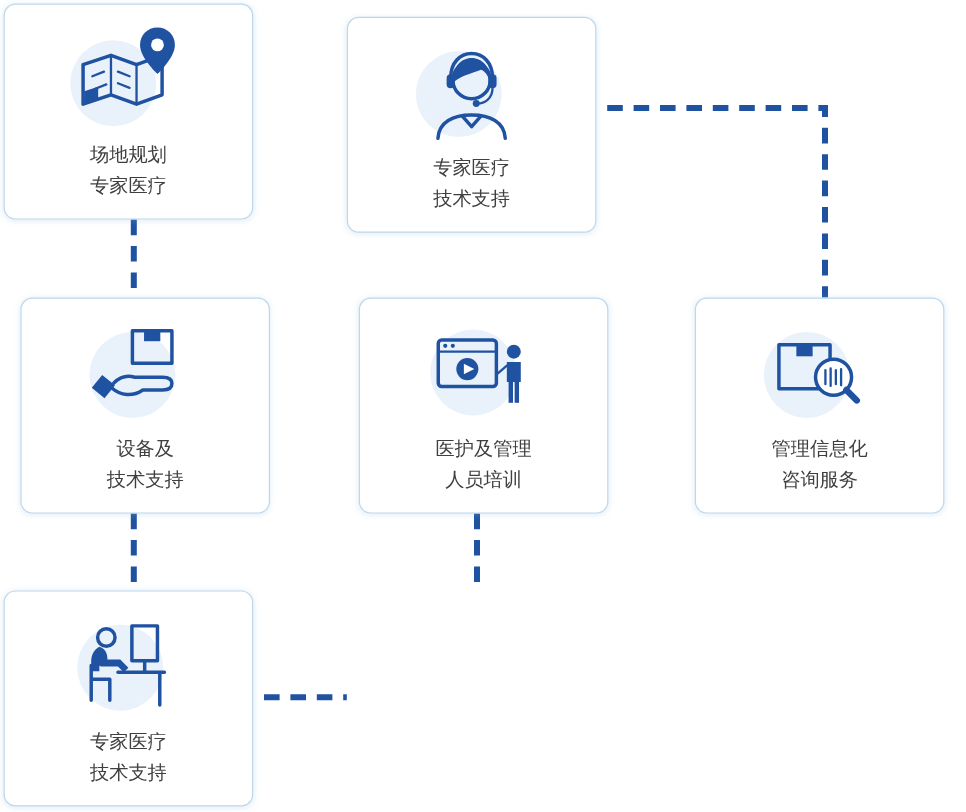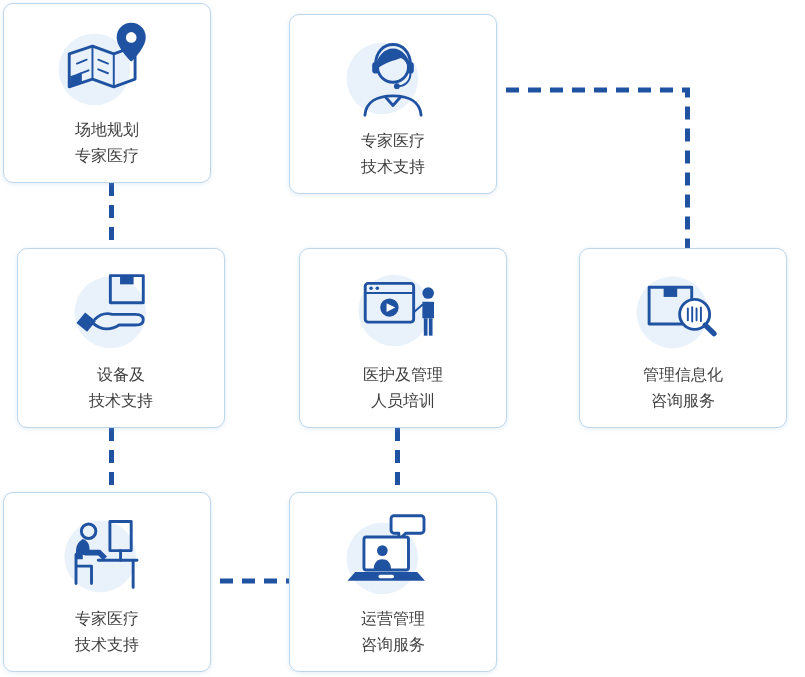--- a/index.html
+++ b/index.html
@@ -154,31 +154,14 @@
         <path class="f" d="M30,32 c-5,3 -7,7 -7,13 v8 h7 v-5 c1,1 2,1 4,1 h12 l5,5 4,-4 -7,-7 h-11 c0,-4 -1,-9 -7,-11 z"></path>
         <path class="s" d="M23,48 v30 M23,60 h16 v18"></path>
       </svg>
     </div>
     <p class="label">
       <span>专家医疗</span>
       <span>技术支持</span>
     </p>
   </div>
 
-  <div class="card c7">
-    <div class="icon">
-      <svg class="ic" viewBox="0 0 110 95">
-        <circle class="bg" cx="44" cy="52" r="37"></circle>
-        <path class="sw" d="M56,8 h28 a3,3 0 0 1 3,3 v12 a3,3 0 0 1 -3,3 h-16 l-7,7 v-7 h-5 a3,3 0 0 1 -3,-3 v-12 a3,3 0 0 1 3,-3 z"></path>
-        <rect class="sw" x="25" y="30" width="46" height="34" rx="2.5"></rect>
-        <circle class="f" cx="44" cy="44" r="5.5"></circle>
-        <path class="f" d="M35,64 c0,-8 4,-11 9,-11 s9,3 9,11 z"></path>
-        <path class="f" d="M16,66 h64 l8,9 h-80 z"></path>
-        <rect class="w" x="40" y="69" width="16" height="3.5" rx="1.75"></rect>
-      </svg>
-    </div>
-    <p class="label">
-      <span>运营管理</span>
-      <span>咨询服务</span>
-    </p>
-  </div>
 
 </div>
 
 </body></html>

